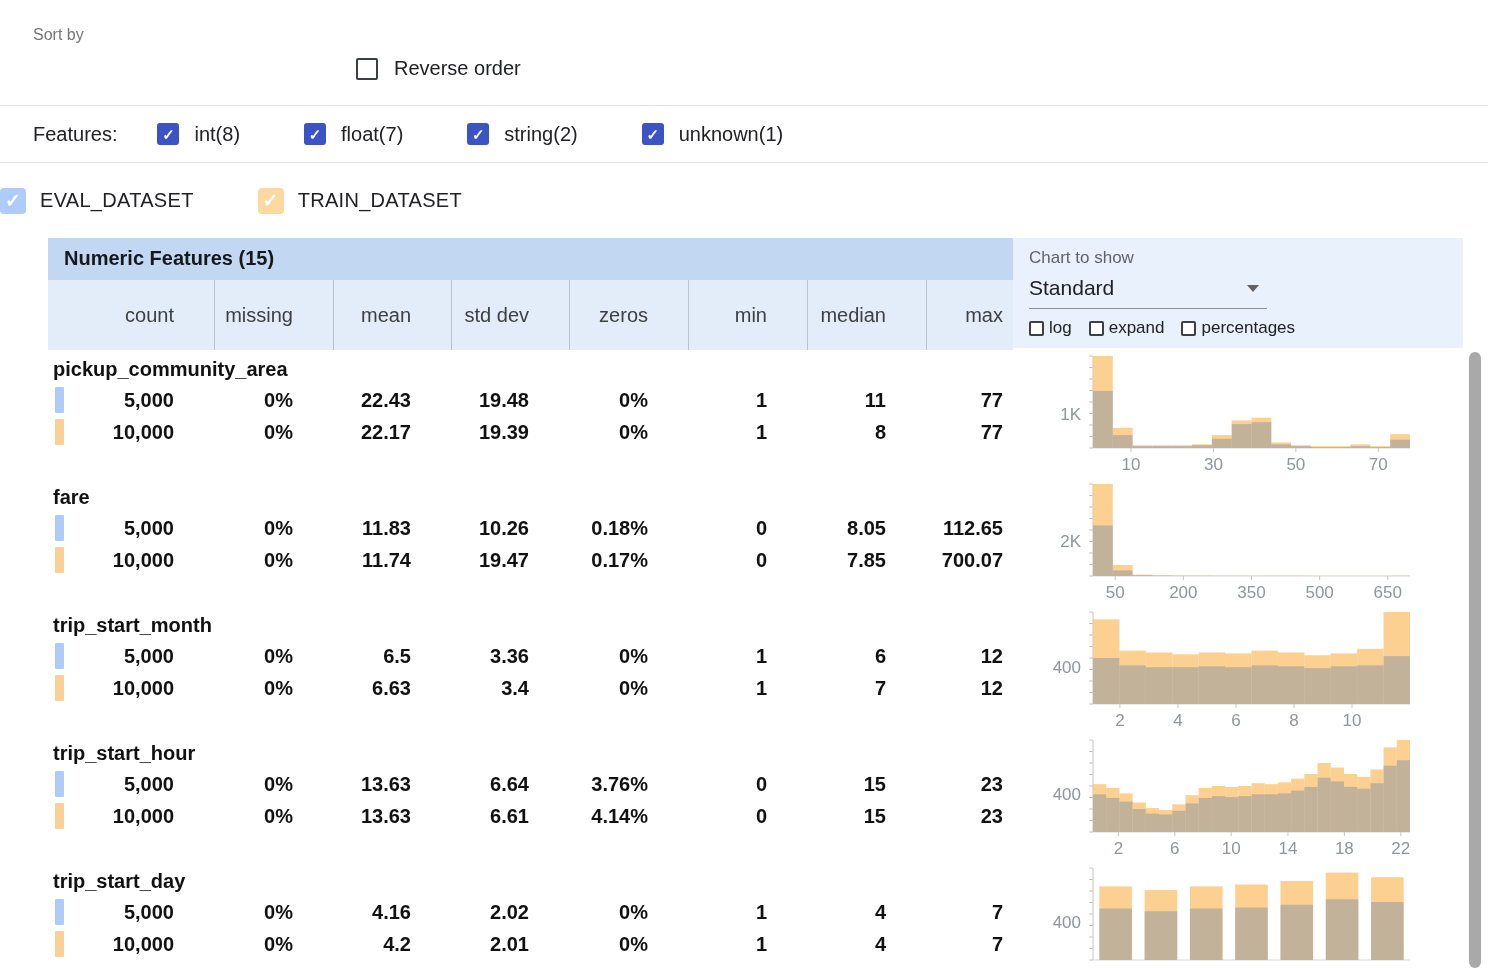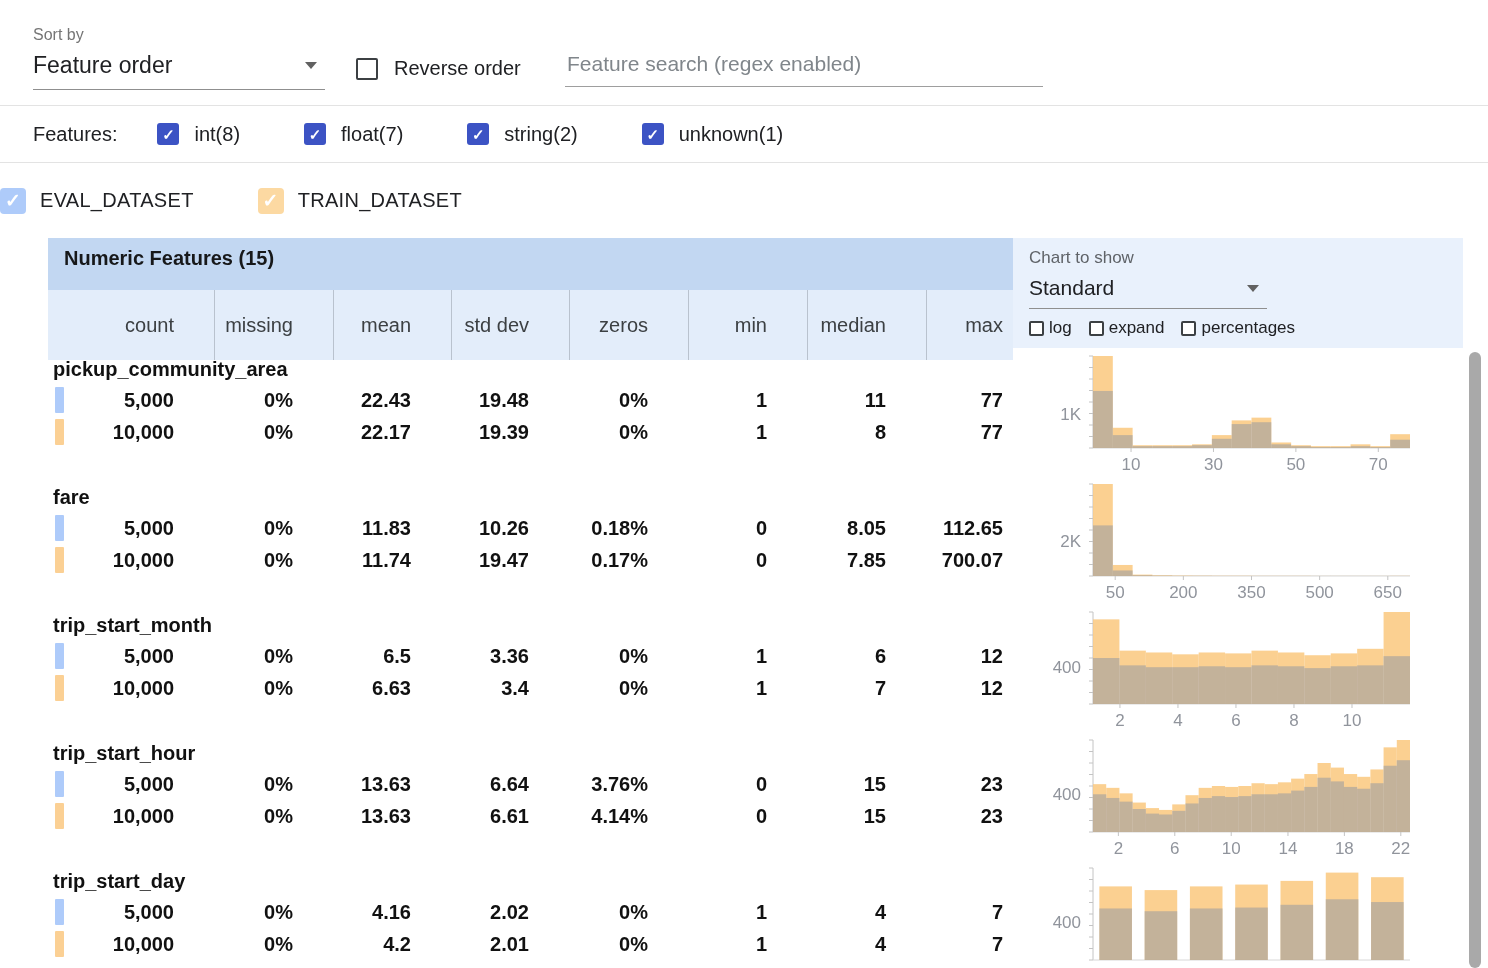--- a/index.html
+++ b/index.html
@@ -41,21 +41,21 @@
 
   
   .datasets-row { height: 75px; display: flex; align-items: center; gap: 64px; }
   .ds-item { display: flex; align-items: center; gap: 14px; font-size: 20px;
     letter-spacing: 0.3px; cursor: pointer; }
 
   
   .table { margin-left: 48px; width: 1415px; }
   .table-head { display: flex; height: 110px; }
   .head-left { width: 965px; }
-  .table-title { height: 52px; background: var(--title-bg); font-size: 20px; font-weight: 700;
+  .table-title { height: 42px; background: var(--title-bg); font-size: 20px; font-weight: 700;
     line-height: 40px; padding-left: 16px; color: #17181a; }
   .grid8 { display: grid; grid-template-columns: 136px 119px 118px 118px 119px 119px 119px 117px; }
   .columns-header { height: 70px; background: var(--header-bg); align-items: stretch; }
   .col-h { display: flex; align-items: center; justify-content: flex-end; padding-right: 10px;
     font-size: 20px; color: #3c4043; margin-left: 30px; }
   .col-h + .col-h { border-left: 1px solid #b9c2ce; }
 
   .chart-controls { width: 450px; background: var(--panel-bg); padding: 10px 0 0 16px; }
   .cc-label { font-size: 17px; color: #5f6368; }
   .cc-select { width: 238px; font-size: 21px; padding: 6px 0 8px 0; margin-top: 2px; }
@@ -80,29 +80,24 @@
   .scrollbar { position: absolute; right: 7px; top: 352px; width: 12px; height: 616px;
     background: #a9a9a9; border-radius: 6px; cursor: pointer; }
 </style>
 </head>
 <body>
 
 <div class="app">
 
   <header class="toolbar">
     <div class="sort-caption">Sort by</div>
-    <div class="select sort-select">
-      <span>Feature order</span>
-      <span class="dd-arrow"></span>
-    </div>
     <label class="reverse">
       <span class="cb plain"></span>
       <span>Reverse order</span>
     </label>
-    <input class="search" placeholder="Feature search (regex enabled)" style="">
   </header>
 
   <div class="filters-row">
     <span class="filters-label">Features:</span>
     <div class="filter-list">
         <label class="filter-item">
           <span class="cb indigo checked"></span>
           <span>int(8)</span>
         </label>
         <label class="filter-item">

